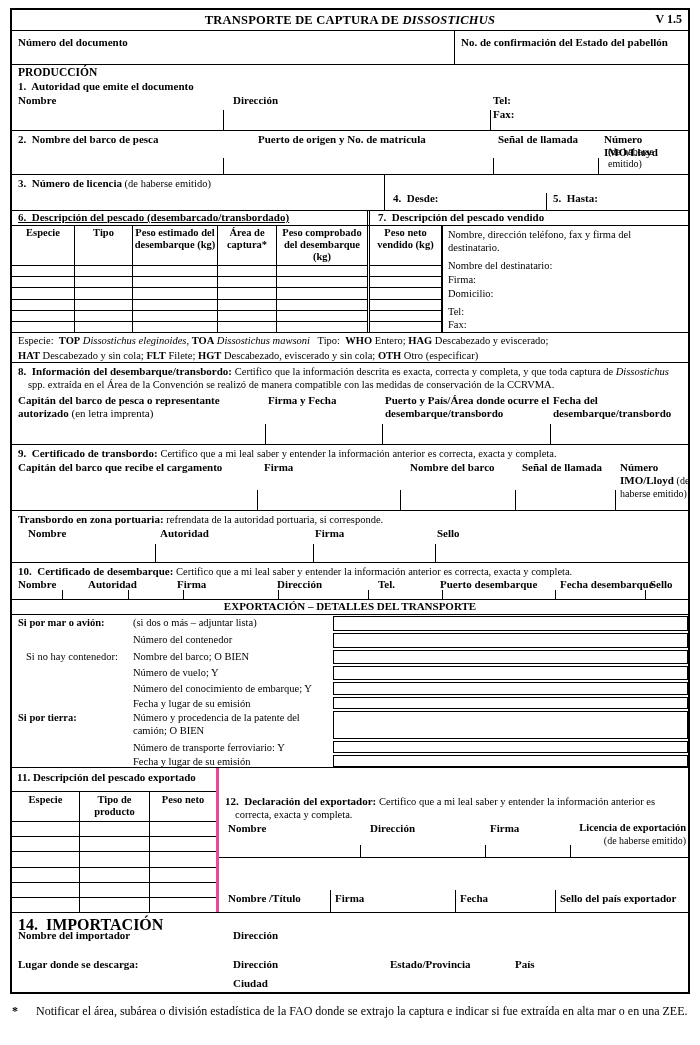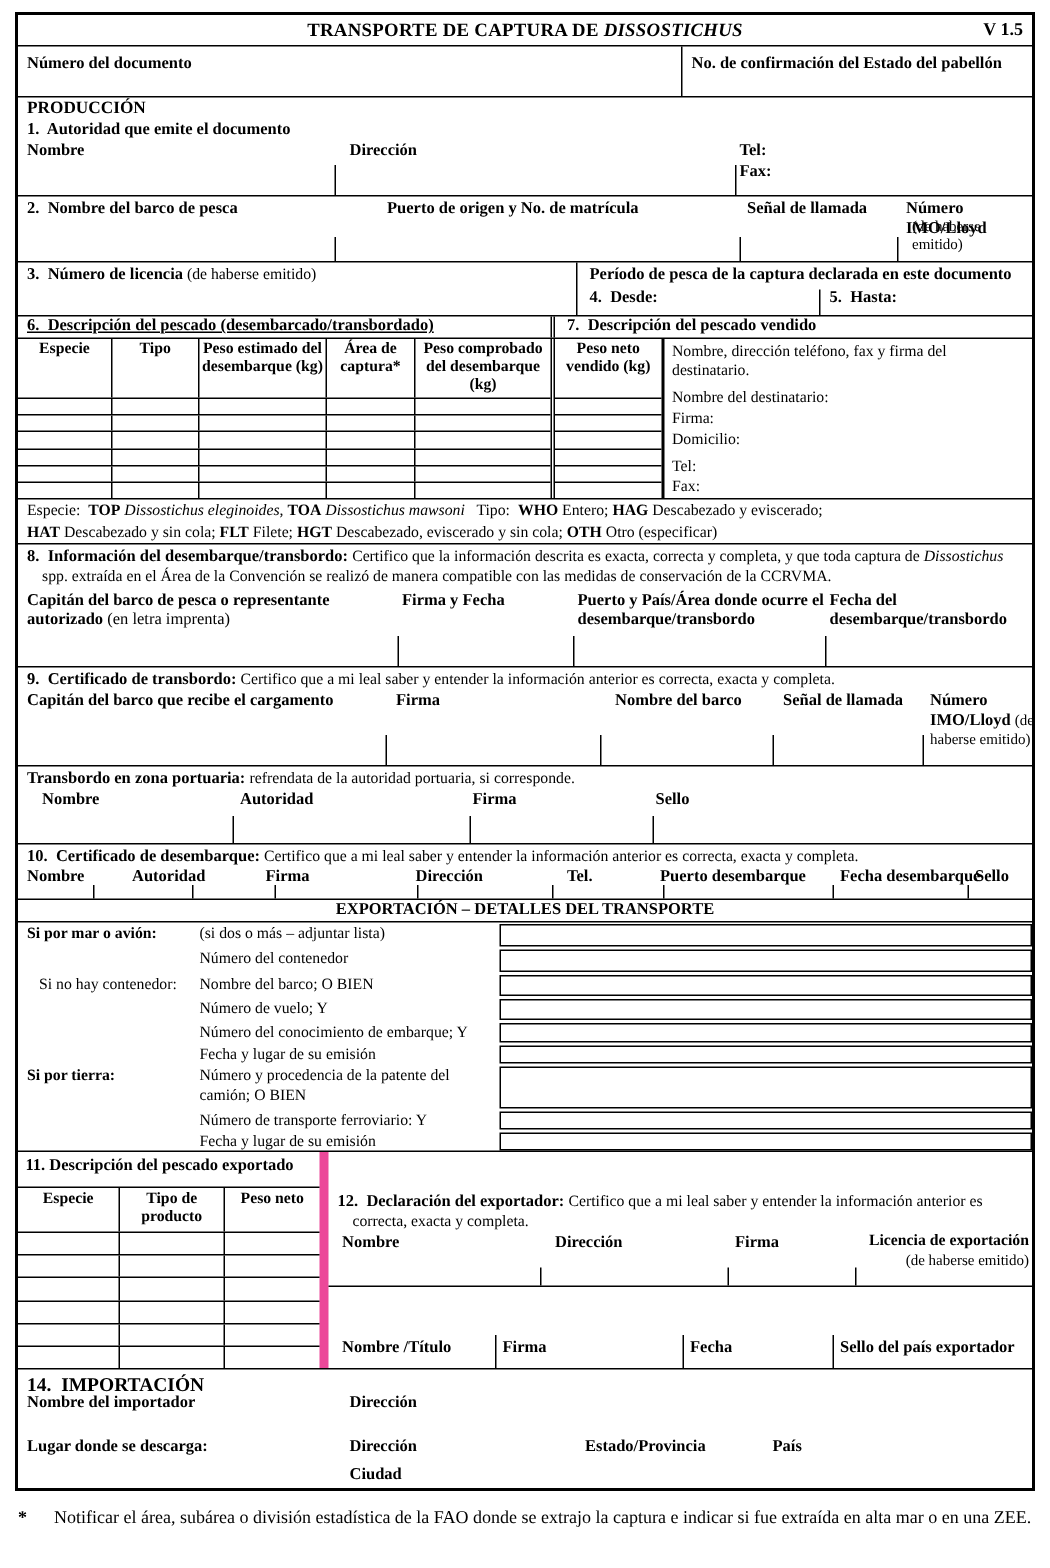--- a/index.html
+++ b/index.html
@@ -46,21 +46,21 @@
   .dest { flex:1; border-left:2px solid #000; position:relative; font-size:10.5px; }
   .dest .dl { position:absolute; left:5px; line-height:1.2; }
   .legend { font-size:10.5px; line-height:1.4; padding:1px 6px; }
   
   .exp-hdr { height:15px; border-bottom:1px solid #000; text-align:center; font-size:11px; font-weight:bold; }
   .exp-row { display:flex; align-items:flex-start; }
   .exp-lab { margin-left:121px; width:200px; font-size:10.5px; line-height:1.25; padding-top:1px; }
   .exp-box { flex:1; align-self:stretch; border:1px solid #000; margin:1px 0; }
   
   .s1113 { display:flex; }
-  .t11 { width:207px; border-right:6px solid #ec4899; display:flex; flex-direction:column; }
+  .t11 { width:207px; border-right:3px solid #ec4899; display:flex; flex-direction:column; }
   .t11-title { height:24px; border-bottom:1px solid #000; font-size:11px; font-weight:bold; padding:3px 0 0 5px; }
   .t11-hdr { height:30px; border-bottom:1px solid #000; display:flex; }
   .t11-hdr > div { font-size:10.5px; font-weight:bold; text-align:center; line-height:1.15; padding-top:2px; border-right:1px solid #000; }
   .t11-hdr > div:last-child { border-right:none; }
   .t11-rows { flex:1; display:flex; flex-direction:column; }
   .t11-rows .row { flex:1; display:flex; border-bottom:1px solid #000; }
   .t11-rows .row:last-child { border-bottom:none; }
   .t11-rows .row > div { border-right:1px solid #000; }
   .t11-rows .row > div:last-child { border-right:none; }
   .k1{width:68px}.k2{width:70px}.k3{flex:1}
@@ -105,21 +105,20 @@
     <div class="tick" style="left:211px;height:16px"></div>
     <div class="tick" style="left:481px;height:16px"></div>
     <div class="tick" style="left:586px;height:16px"></div>
   </div>
 
   <div class="sec" style="height:36px;display:flex">
     <div style="width:373px;border-right:1px solid #000;position:relative">
       <div class="al" style="left:6px;top:2px"><span>3.&nbsp; Número de licencia</span><span class="rl" style="font-size:10.5px">&nbsp;(de haberse emitido)</span></div>
     </div>
     <div style="flex:1;position:relative">
-      <div class="al" style="left:8px;top:2px">Período de pesca de la captura declarada en este documento</div>
       <div class="al" style="left:8px;top:17px">4.&nbsp; Desde:</div>
       <div class="al" style="left:168px;top:17px">5.&nbsp; Hasta:</div>
       <div class="tick" style="left:161px;height:17px"></div>
     </div>
   </div>
 
   <div class="sec">
     <div class="s67-titles">
       <div class="t6t">6.&nbsp; Descripción del pescado (desembarcado/transbordado)</div>
       <div class="t7t">7.&nbsp; Descripción del pescado vendido</div>
@@ -359,21 +358,21 @@
         <div class="al" style="left:241px;top:34px">Fecha</div>
         <div class="al" style="left:341px;top:34px">Sello del país exportador</div>
         <div class="tick" style="left:111px;height:22px"></div>
         <div class="tick" style="left:236px;height:22px"></div>
         <div class="tick" style="left:336px;height:22px"></div>
       </div>
     </div>
   </div>
 
   <div class="sec" style="height:80px">
-    <div class="al" style="left:6px;top:2px;font-size:13px">14.&nbsp; IMPORTACIÓN</div>
+    <div class="al" style="left:6px;top:2px;font-size:16px">14.&nbsp; IMPORTACIÓN</div>
     <div class="al" style="left:6px;top:16px">Nombre del importador</div>
     <div class="al" style="left:221px;top:16px">Dirección</div>
     <div class="al" style="left:6px;top:45px">Lugar donde se descarga:</div>
     <div class="al" style="left:221px;top:45px">Dirección</div>
     <div class="al" style="left:378px;top:45px">Estado/Provincia</div>
     <div class="al" style="left:503px;top:45px">País</div>
     <div class="al" style="left:221px;top:64px">Ciudad</div>
   </div>
 
 </div>

